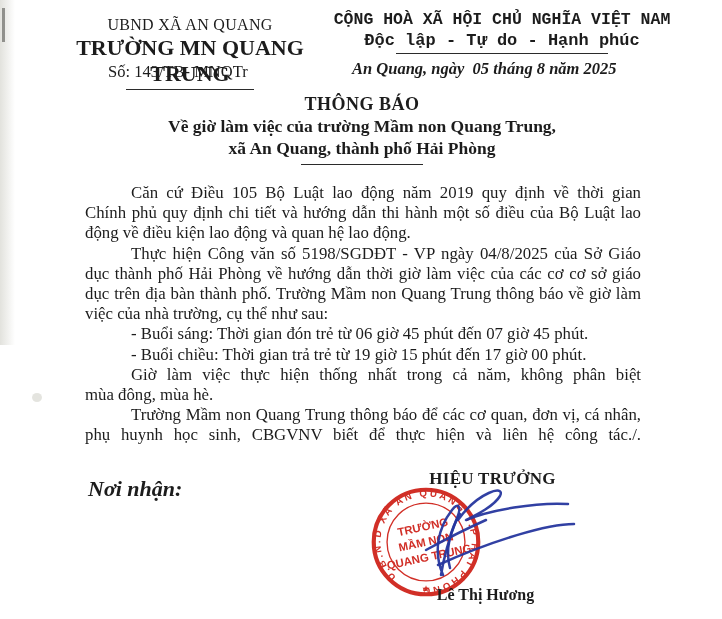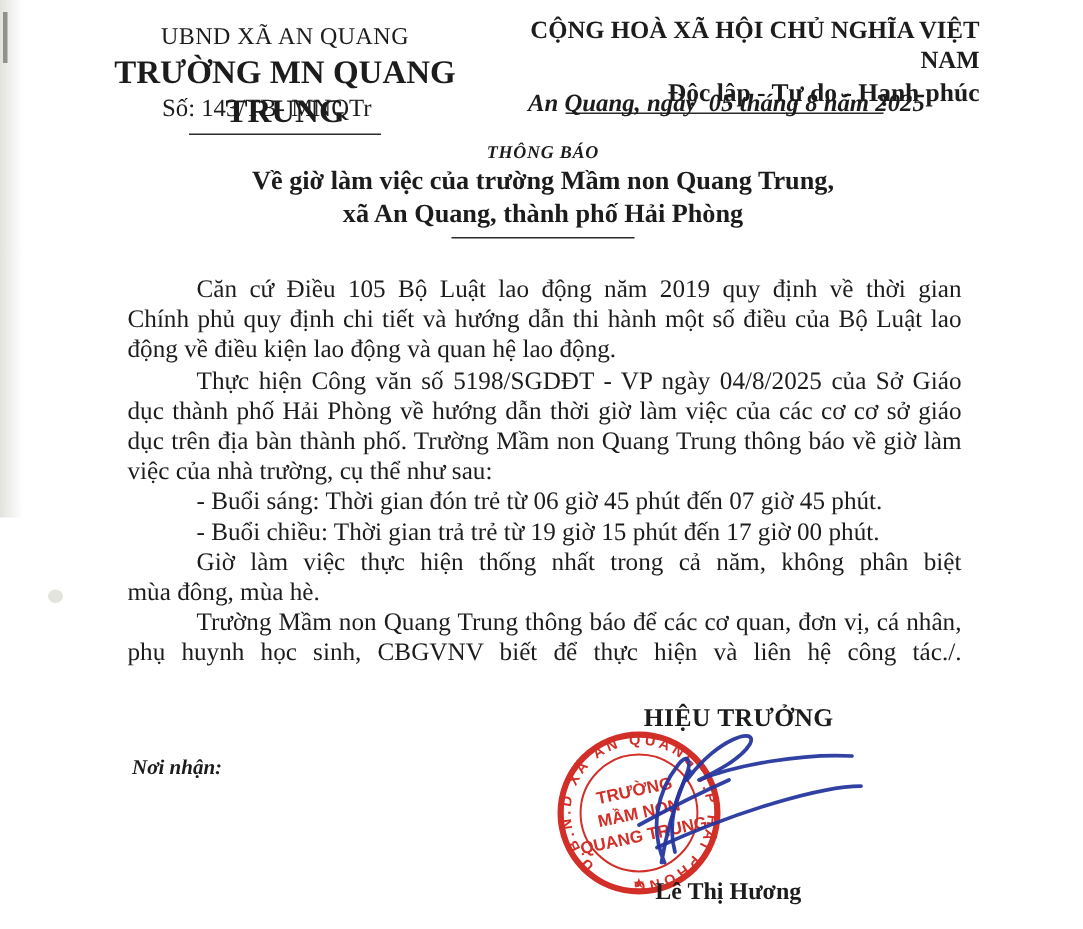--- a/index.html
+++ b/index.html
@@ -29,42 +29,42 @@
   .scan-smudge{
     position:absolute;left:32px;top:393px;width:10px;height:9px;
     border-radius:50%;background:#d9d9d2;opacity:.7;
   }
 
   
   .hdr-left{position:absolute;left:70px;top:16px;width:240px;text-align:center;}
   .hdr-left .l1{font-size:16px;letter-spacing:.3px;}
   .hdr-left .l2{font-size:22px;font-weight:bold;margin-top:1px;}
   .hdr-left .rule{width:128px;margin:2px auto 0;border-bottom:1.6px solid #2b2b2b;}
-  .hdr-right{position:absolute;left:313px;top:10px;width:340px;text-align:right;}
+  .hdr-right{position:absolute;left:332px;top:10px;width:340px;text-align:center;font-family:Liberation Mono, monospace;}
   .hdr-right .l1{font-size:16.5px;font-weight:bold;}
   .hdr-right .l2{font-size:17px;font-weight:bold;margin-top:2px;}
   .hdr-right .rule{width:212px;margin:3px auto 0;border-bottom:1.6px solid #2b2b2b;}
   .doc-number{position:absolute;left:108px;top:62px;font-size:16.5px;}
   .place-date{position:absolute;left:352px;top:59px;font-size:16.5px;font-style:italic;font-weight:bold;white-space:pre;}
 
   
   .title{position:absolute;left:82px;top:94px;width:560px;text-align:center;}
-  .title .heading{font-size:12px;font-weight:bold;letter-spacing:.5px;font-style:italic;}
+  .title .heading{font-size:18px;font-weight:bold;letter-spacing:.5px;}
   .title .sub{font-size:17.5px;font-weight:bold;line-height:22px;}
   .title .rule{width:122px;margin:5px auto 0;border-bottom:1.8px solid #2b2b2b;}
 
   
   .body-text{position:absolute;left:85px;top:183px;width:556px;font-size:16.8px;line-height:20.2px;}
   .body-text .line{white-space:normal;}
   .body-text .line.first{text-indent:46px;}
   .body-text .line.just{text-align:justify;text-align-last:justify;}
 
   
   .recipients{position:absolute;left:88px;top:479px;font-size:16px;line-height:20px;}
-  .recipients .label{font-weight:bold;font-style:italic;font-size:14px;margin-bottom:1px;margin-top:24px;}
+  .recipients .label{font-weight:bold;font-style:italic;font-size:22px;margin-bottom:1px;}
   .sig-title{position:absolute;left:410px;top:469px;width:165px;text-align:center;font-size:17px;font-weight:bold;letter-spacing:.3px;}
   .signer-name{position:absolute;left:398px;top:586px;width:175px;text-align:center;font-size:16px;font-weight:bold;}
 
   
   .stamp{position:absolute;left:369px;top:485px;width:114px;height:114px;opacity:.95;}
   .stamp .ring-outer{fill:none;stroke:var(--red);stroke-width:4.4;}
   .stamp .ring-inner{fill:none;stroke:var(--red);stroke-width:1.4;}
   .stamp .ring-text{font-family:"Liberation Sans","DejaVu Sans",sans-serif;font-weight:bold;font-size:10.3px;fill:var(--red);letter-spacing:1.1px;}
   .stamp .center-text text{font-family:"Liberation Sans","DejaVu Sans",sans-serif;font-weight:bold;font-size:12px;fill:var(--red);text-anchor:middle;}
   .stamp .star{font-family:"DejaVu Sans",sans-serif;font-size:10px;fill:var(--red);text-anchor:middle;}

